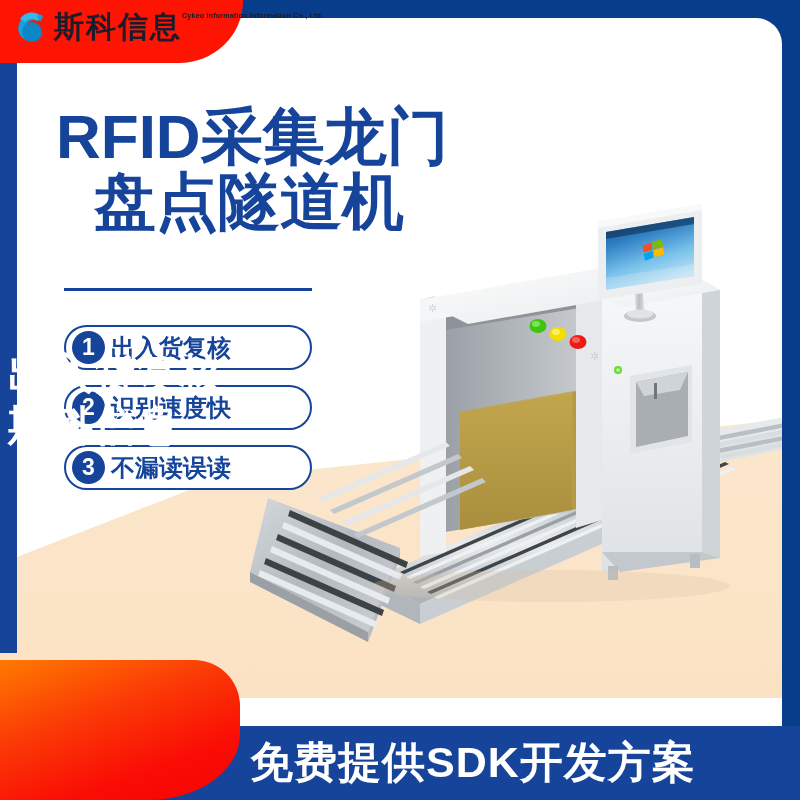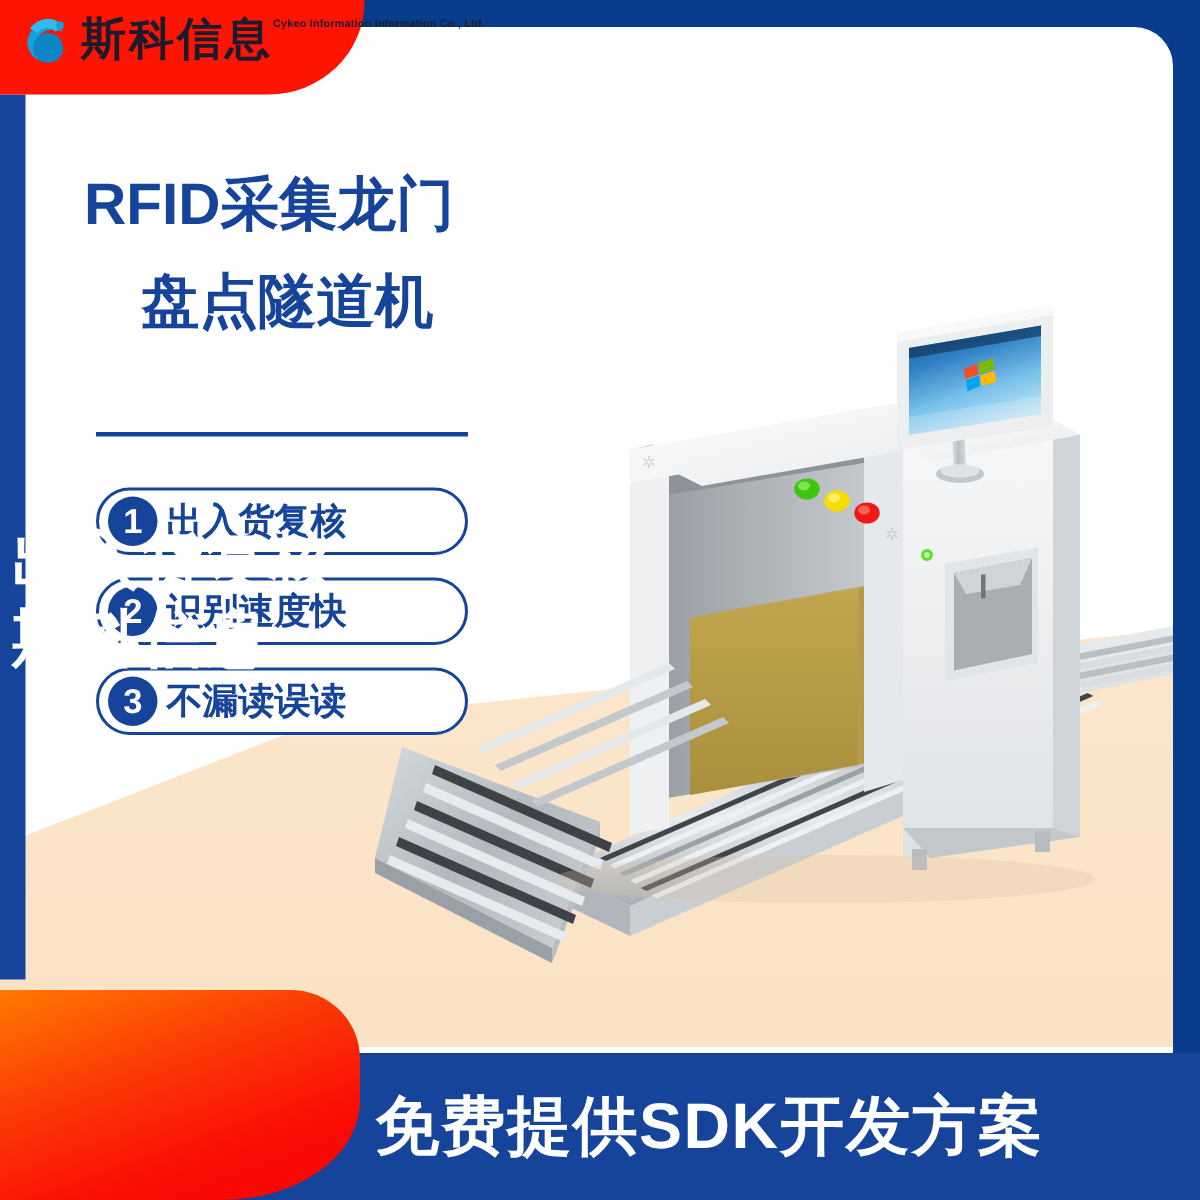--- a/index.html
+++ b/index.html
@@ -114,21 +114,21 @@
     clip-path: polygon(0 52%, 27% 22%, 100% 0%, 100% 100%, 0 100%);
   }
 
   
   .headline {
     position: absolute;
     left: 56px; top: 104px;
     z-index: 4;
     color: #15449a;
     font-weight: bold;
-    font-size: 39px;
+    font-size: 62px;
     line-height: 65px;
     letter-spacing: 0px;
     white-space: nowrap;
   }
   .headline .l2 {
     padding-left: 38px;
   }
   .rule {
     position: absolute;
     left: 64px; top: 288px;
@@ -184,21 +184,21 @@
     left: 250px; top: 180px;
     width: 560px; height: 500px;
     z-index: 3;
   }
   .product svg { display: block; }
 
   
   .bottom-blue {
     position: absolute;
     left: 0; bottom: 0;
-    width: 800px; height: 98px;
+    width: 800px; height: 74px;
     background: #15449a;
     z-index: 7;
   }
   .bottom-blue-label {
     position: absolute;
     left: 250px; top: 50%;
     transform: translateY(-50%);
     color: #ffffff;
     font-size: 43px;
     font-weight: bold;

